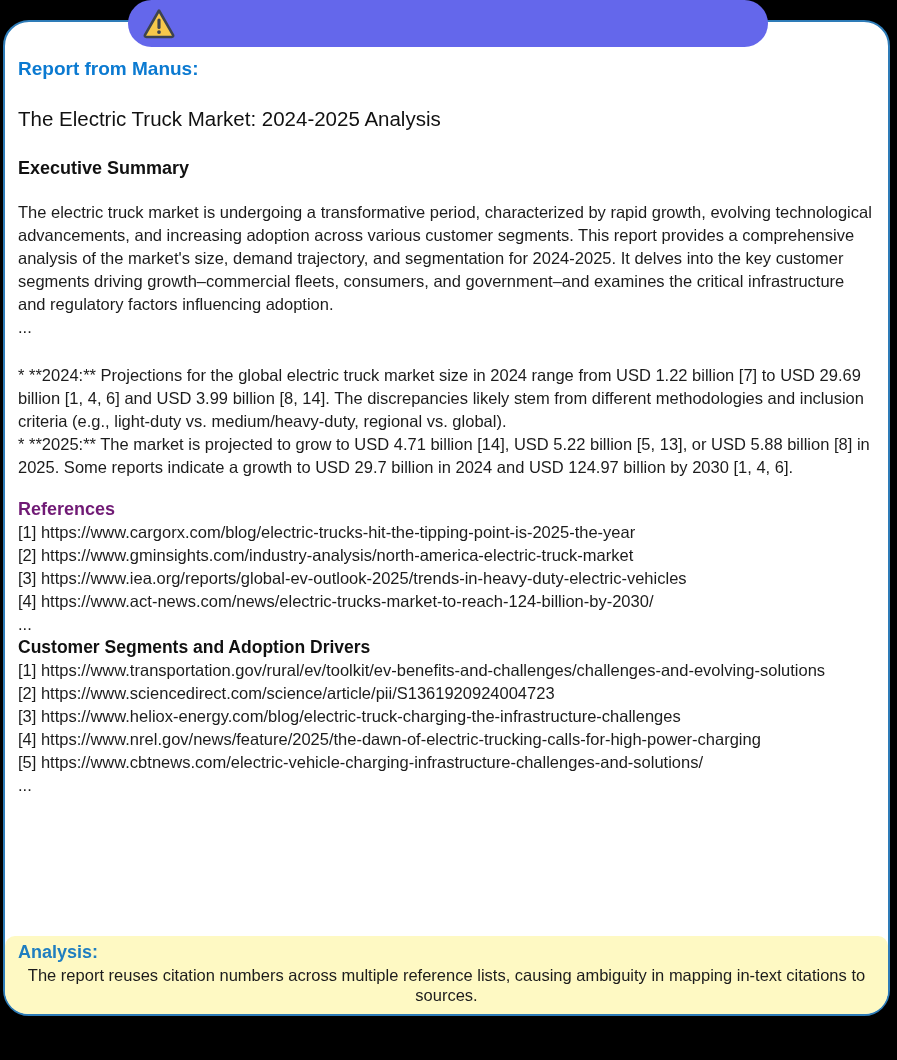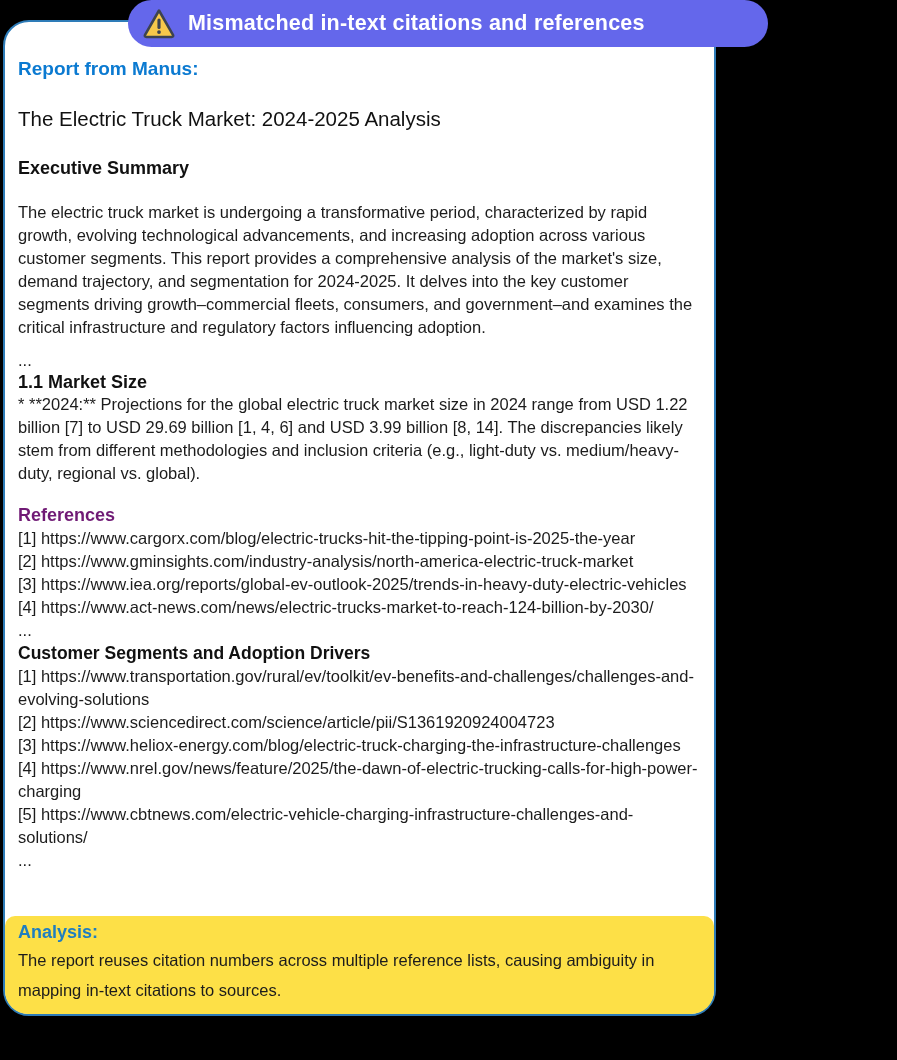--- a/index.html
+++ b/index.html
@@ -12,76 +12,75 @@
     position:absolute;left:128px;top:0;width:640px;height:47px;
     background:#6467eb;border-radius:24px;display:flex;align-items:center;
     padding-left:13px;box-sizing:border-box;z-index:3;
   }
   .banner .warn-icon{display:flex;align-items:center;}
   .banner-label{
     color:#fff;font-size:21.5px;font-weight:600;margin-left:11px;
     letter-spacing:.2px;white-space:nowrap;
   }
   .card{
-    position:absolute;left:3px;top:20px;width:713px;height:996px;
+    position:absolute;left:3px;top:20px;width:887px;height:996px;
     background:#fff;border:2px solid #2e7cb8;border-radius:26px;
     box-sizing:border-box;z-index:1;
   }
   .card-content{
     padding:36px 13px 0 13px;font-size:16.5px;line-height:23px;
   }
   .report-source{color:#0b7ad1;font-weight:700;font-size:19px;line-height:22px;}
   .report-title{font-size:20.5px;font-weight:400;line-height:24px;margin:27px 0 0;color:#111;}
   .sec-heading{font-size:18px;font-weight:700;line-height:21px;margin:27px 0 1px;color:#111;}
-  .body-par{margin:22px 0 10px;}
+  .body-par{margin:22px 0 0;}
   .ellipsis-line{line-height:23px;}
   .h2-tight{font-size:18px;font-weight:700;line-height:21px;margin:0;color:#111;}
   .intro-par{margin:15px 0 0;}
-  .bullets{}
+  .bullets{margin-top:25px;}
   .bullet{margin:0;}
   .refs-heading{font-size:18px;font-weight:700;line-height:23px;margin:19px 0 0;color:#701a75;}
   .ref-title{font-size:17.5px;font-weight:700;line-height:23px;color:#111;}
   .ref-item{line-height:23px;overflow-wrap:anywhere;}
   .analysis{
     position:absolute;left:0;right:0;bottom:0;
-    background:#fde047;border-radius:10px 10px 23px 23px;
+    background:#fef9c3;border-radius:10px 10px 23px 23px;
     padding:5px 13px 9px;box-sizing:border-box;margin-top:12px;
   }
   .analysis-label{color:#1f7ec0;font-weight:700;font-size:18px;line-height:22px;}
-  .analysis-text{margin:2px 0 0;font-size:16.5px;line-height:30px;color:#1c1c1c;}
+  .analysis-text{margin:2px 0 0;font-size:16.5px;line-height:20px;color:#1c1c1c;text-align:center;}
 </style>
 </head>
 <body>
 
 <div class="banner">
   <span class="warn-icon">
     <svg width="36" height="36" viewBox="0 0 24 24">
       <path d="M12 3 L21.3 19.2 Q21.9 20.6 20.4 20.6 L3.6 20.6 Q2.1 20.6 2.7 19.2 Z" fill="#f7c84b" stroke="#3d4350" stroke-width="1.7" stroke-linejoin="round"></path>
       <line x1="12" y1="9.3" x2="12" y2="14.3" stroke="#3d4350" stroke-width="2.1" stroke-linecap="round"></line>
       <circle cx="12" cy="17.4" r="1.25" fill="#3d4350"></circle>
     </svg>
   </span>
-  <span class="banner-label">Mismatched in-text citations and references</span>
 </div>
 
 <div class="card">
   <div class="card-content">
 
     <div class="report-source">Report from Manus:</div>
 
     <div class="report-title">The Electric Truck Market: 2024-2025 Analysis</div>
 
     <div class="sec-heading">Executive Summary</div>
     <p class="body-par">The electric truck market is undergoing a transformative period, characterized by rapid growth, evolving technological advancements, and increasing adoption across various customer segments. This report provides a comprehensive analysis of the market's size, demand trajectory, and segmentation for 2024-2025. It delves into the key customer segments driving growth–commercial fleets, consumers, and government–and examines the critical infrastructure and regulatory factors influencing adoption.</p>
     <div class="ellipsis-line">...</div>
 
-    <div class="h2-tight">1.1 Market Size</div>
 
     <div class="bullets">
       <p class="bullet">*   **2024:** Projections for the global electric truck market size in 2024 range from USD 1.22 billion [7] to USD 29.69 billion [1, 4, 6] and USD 3.99 billion [8, 14]. The discrepancies likely stem from different methodologies and inclusion criteria (e.g., light-duty vs. medium/heavy-duty, regional vs. global).</p>
+      <p class="bullet">*   **2025:** The market is projected to grow to USD 4.71 billion [14], USD 5.22 billion [5, 13], or USD 5.88 billion [8] in 2025. Some reports indicate a growth to USD 29.7 billion in 2024 and USD 124.97 billion by 2030 [1, 4, 6].</p>
     </div>
 
     <div class="refs-heading">References</div>
 
     <div class="ref-group">
       <div class="ref-item">[1] https://www.cargorx.com/blog/electric-trucks-hit-the-tipping-point-is-2025-the-year</div>
       <div class="ref-item">[2] https://www.gminsights.com/industry-analysis/north-america-electric-truck-market</div>
       <div class="ref-item">[3] https://www.iea.org/reports/global-ev-outlook-2025/trends-in-heavy-duty-electric-vehicles</div>
       <div class="ref-item">[4] https://www.act-news.com/news/electric-trucks-market-to-reach-124-billion-by-2030/</div>
       <div class="ellipsis-line">...</div>

